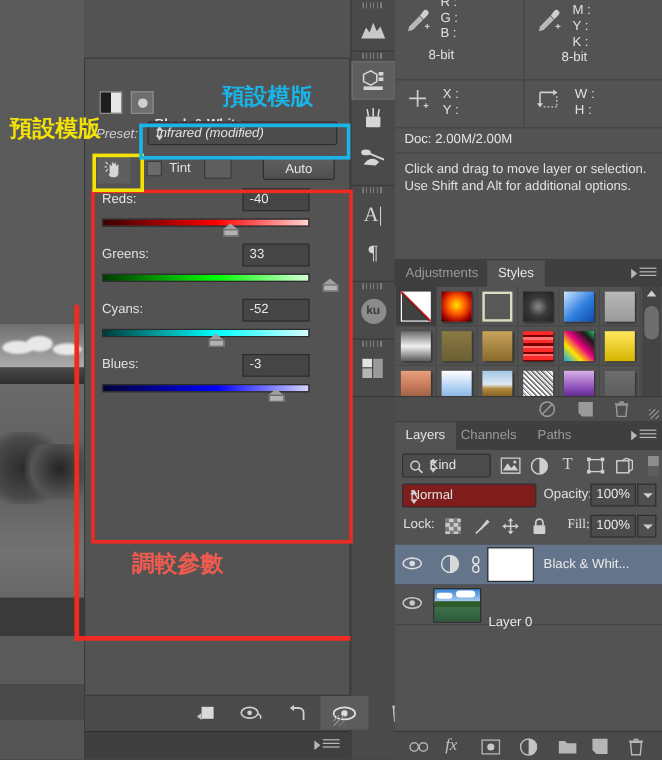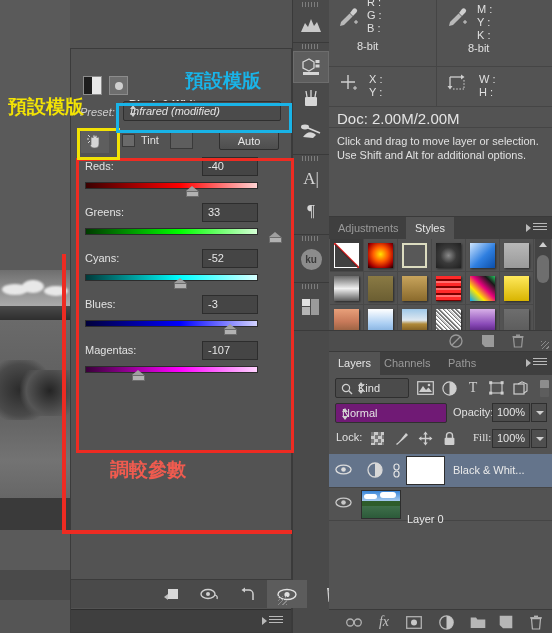--- a/index.html
+++ b/index.html
@@ -100,21 +100,21 @@
   .pf-btn.sel{background:#5c5c5c;}
   .grip-h{position:absolute;left:50%;margin-left:-10px;bottom:11px;width:20px;height:5px;
      background:repeating-linear-gradient(90deg,#7d7d7d 0 1px,transparent 1px 3px);}
   .props-bottombar{position:absolute;left:0;bottom:0;height:22px;width:100%;background:#3f3f3f;border-top:1px solid #2e2e2e;}
 
   
   #right{position:absolute;left:329px;top:0;width:223px;height:633px;background:#535353;}
   .vline{position:absolute;width:1px;background:#454545;}
   .hline{position:absolute;height:1px;background:#454545;left:0;right:0;}
   .ilabel{position:absolute;font-size:11px;color:#e0e0e0;}
-  .doc-row{position:absolute;left:8px;font-size:15px;color:#e4e4e4;}
+  .doc-row{position:absolute;left:8px;font-size:11px;color:#e4e4e4;}
   .hint{position:absolute;left:8px;font-size:11px;color:#e0e0e0;line-height:15px;}
 
   
   #styles-panel{left:0;top:216px;width:223px;height:134px;background:#535353;border-top:1px solid #3a3a3a;}
   .sw-grid{position:absolute;left:1px;top:22px;width:204px;}
   .sw-cell{float:left;width:34px;height:33px;box-sizing:border-box;border-right:1px solid #484848;border-bottom:1px solid #484848;
      display:flex;align-items:center;justify-content:center;}
   .sw{width:25px;height:25px;box-sizing:border-box;}
   .sw-cell.first{background:#3d3d3d;}
   .sw-cell.selsw .sw{border:2px solid #dcdcc0;}
@@ -124,37 +124,37 @@
   .styles-foot{position:absolute;left:0;bottom:0;height:20px;width:100%;background:#4d4d4d;border-top:1px solid #3a3a3a;}
 
   
   #layers-panel{left:0;top:351px;width:223px;height:282px;background:#535353;border-top:1px solid #3a3a3a;}
   .filter-row{position:absolute;left:0;top:23px;height:26px;width:100%;}
   .kind-sel{position:absolute;left:6px;top:3px;width:74px;height:20px;background:#4b4b4b;border:1px solid #2f2f2f;
      box-sizing:border-box;border-radius:2px;}
   .kind-sel span{position:absolute;left:22px;top:3px;font-size:11px;color:#e3e3e3;}
   .ficon{position:absolute;top:4px;width:20px;height:18px;display:flex;align-items:center;justify-content:center;}
   .blend-row{position:absolute;left:0;top:49px;height:25px;width:100%;}
-  .blend-sel{position:absolute;left:6px;top:2px;width:112px;height:20px;background:#701a75;border:1px solid #2f2f2f;
+  .blend-sel{position:absolute;left:6px;top:2px;width:112px;height:20px;background:#7f1d1d;border:1px solid #2f2f2f;
      box-sizing:border-box;border-radius:2px;}
   .blend-sel span{position:absolute;left:6px;top:3px;font-size:11px;color:#e3e3e3;}
   .op-lbl{position:absolute;left:124px;top:5px;font-size:11px;color:#e0e0e0;}
   .op-val{position:absolute;left:163px;top:2px;width:38px;height:19px;background:#4b4b4b;border:1px solid #2f2f2f;
      box-sizing:border-box;font-size:11px;color:#e6e6e6;line-height:17px;text-align:center;}
   .op-arrow{position:absolute;left:202px;top:2px;width:16px;height:19px;background:#4f4f4f;border:1px solid #2f2f2f;box-sizing:border-box;}
   .lock-row{position:absolute;left:0;top:74px;height:25px;width:100%;}
   .lock-lbl{position:absolute;left:7px;top:5px;font-size:11px;color:#e0e0e0;}
   .licon{position:absolute;top:3px;width:20px;height:19px;display:flex;align-items:center;justify-content:center;}
   .fill-lbl{position:absolute;left:144px;top:5px;font-size:11px;color:#e0e0e0;font-family:Liberation Serif, serif;}
   .layer-row{position:absolute;left:0;width:100%;height:33px;border-bottom:1px solid #454545;}
   .layer-row.sel{background:#64748b;}
   .eye{position:absolute;left:6px;top:9px;width:17px;height:13px;}
   .lname{position:absolute;font-size:11px;color:#eaeaea;}
   .layers-foot{position:absolute;left:0;bottom:0;height:24px;width:100%;background:#4a4a4a;border-top:1px solid #3a3a3a;}
-  .lf-btn{position:absolute;top:0;height:24px;width:26px;display:flex;align-items:center;justify-content:center;}
+  .lf-btn{position:absolute;top:0;height:24px;width:26px;display:flex;align-items:center;justify-content:flex-start;}
 
   
   .ann{position:absolute;font-weight:bold;white-space:nowrap;
        font-family:"DejaVu Sans","Liberation Sans",sans-serif;}
   #ann-finger{left:8px;top:94px;font-size:19px;color:#f2e205;}
   #ann-preset{left:185px;top:68px;font-size:19px;color:#19b4e8;}
   #ann-params{left:110px;top:457px;font-size:19px;color:#f05b4f;}
   .box{position:absolute;box-sizing:border-box;}
   #box-yellow{left:77px;top:128px;width:43px;height:32px;border:3px solid #f2e205;}
   #box-blue{left:116px;top:103px;width:176px;height:30px;border:3px solid #19b4e8;}
@@ -312,26 +312,20 @@
           <div class="sval">-52</div>
           <div class="strack" style="background:linear-gradient(90deg,#003a3a 0%,#00ffff 55%,#d6ffff 100%);"></div>
           <div class="sthumb" style="left:calc(14px + 25% * 173 / 100);"></div>
         </div>
         <div class="srow">
           <div class="slabel">Blues:</div>
           <div class="sval">-3</div>
           <div class="strack" style="background:linear-gradient(90deg,#00003a 0%,#0000ff 55%,#d3d3ff 100%);"></div>
           <div class="sthumb" style="left:calc(14px + 38% * 173 / 100);"></div>
         </div>
-        <div class="srow">
-          <div class="slabel">Magentas:</div>
-          <div class="sval">-107</div>
-          <div class="strack" style="background:linear-gradient(90deg,#3a003a 0%,#ff00ff 55%,#ffd3ff 100%);"></div>
-          <div class="sthumb" style="left:calc(14px + 14% * 173 / 100);"></div>
-        </div>
       </div>
 
     <div class="props-foot">
       <div class="pf-btn" style="left:80px;">
         <svg width="18" height="14" viewBox="0 0 18 14">
             <rect x="6" y="2" width="10" height="10" fill="#d8d8d8"></rect>
         <path d="M2 10 L6 7 L6 13 Z" fill="#c0c0c0"></path>
           </svg>
       </div>
       <div class="pf-btn" style="left:119px;">

